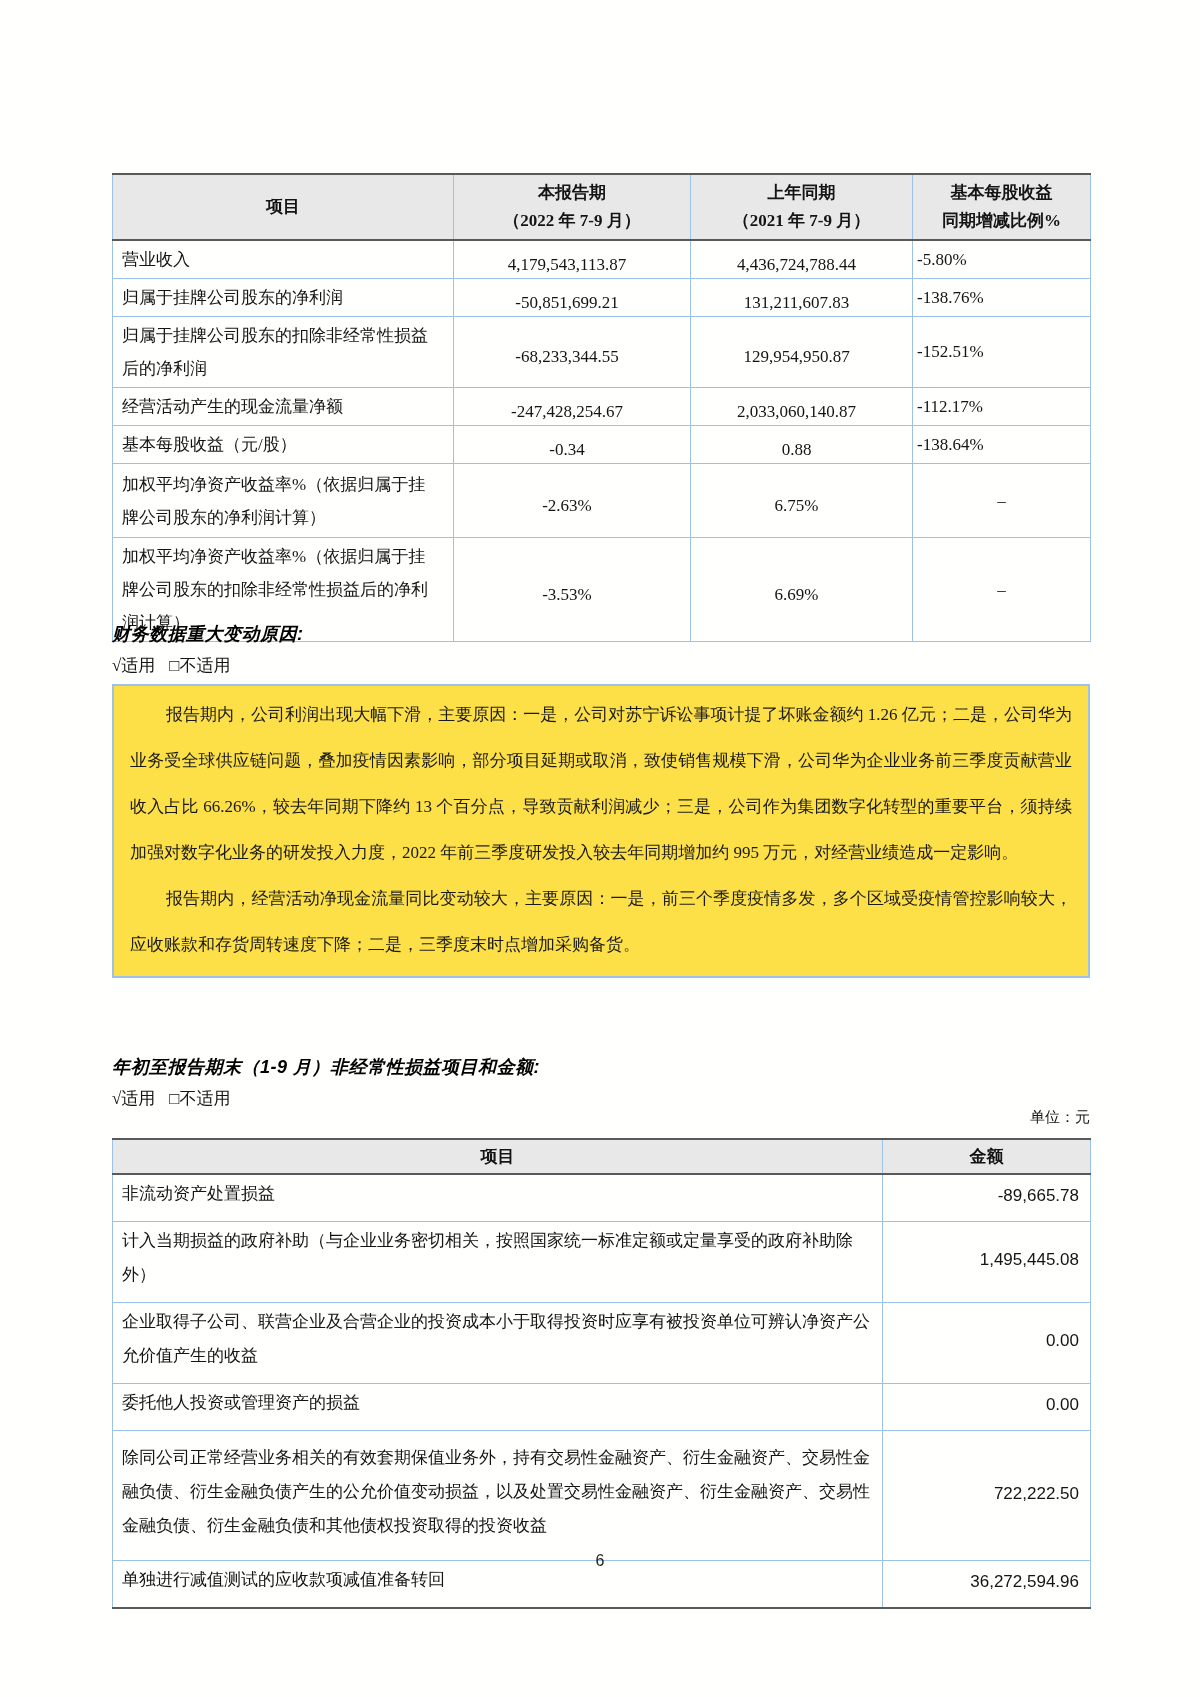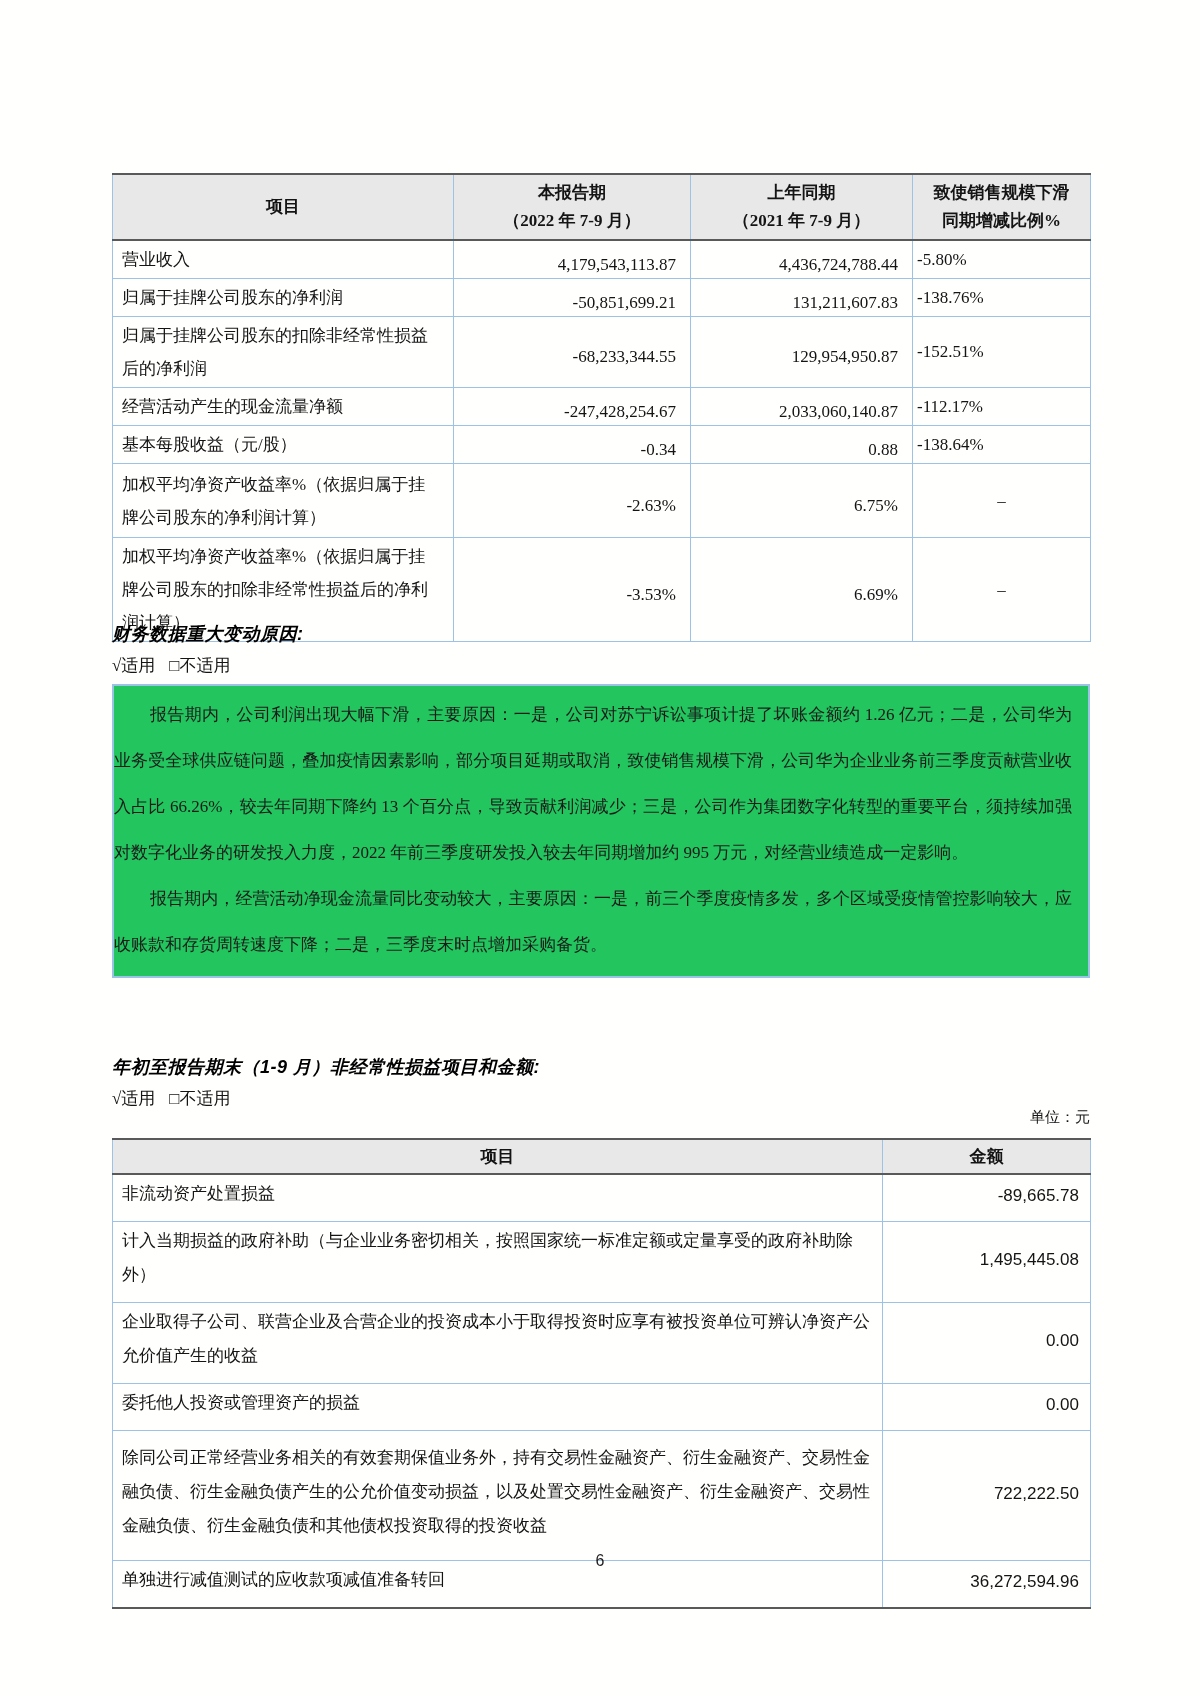--- a/index.html
+++ b/index.html
@@ -16,21 +16,21 @@
   td,th { vertical-align:middle; }
 
   .t1 { border-top:2px solid #595959; }
   .t1 th, .t1 td { border:1px solid #9cc2e5; font-size:17px; }
   .t1 thead th {
     background:#e8e8e8; font-weight:bold; text-align:center;
     border-bottom:2px solid #595959; padding:4px 2px; line-height:28px;
   }
   .hdr-sub { display:block; font-weight:bold; }
   .t1 .item { text-align:left; padding:2px 18px 2px 9px; line-height:33px; }
-  .t1 .num  { text-align:right; padding:12px 14px 2px 4px; }
+  .t1 .num  { text-align:center; padding:12px 14px 2px 4px; }
   .t1 .pct  { text-align:left; padding:2px 11px 2px 4px; }
   .t1 .dash { text-align:center; padding:2px 4px; }
 
   .t2 { border-top:2px solid #595959; border-bottom:2px solid #595959; }
   .t2 th, .t2 td { border:1px solid #9cc2e5; }
   .t2 thead th {
     background:#e8e8e8; font-family:"Liberation Sans","DejaVu Sans",sans-serif;
     font-weight:bold; font-size:17px; text-align:center;
     border-bottom:2px solid #595959; padding:5px 2px;
   }
@@ -46,21 +46,21 @@
   .rh78{height:78px} .rh130{height:130px}
 
   
   .sec-h {
     font-family:"Liberation Sans","DejaVu Sans",sans-serif;
     font-weight:bold; font-size:18px; color:#000; letter-spacing:0.5px;font-style:italic;
   }
   .applicability { font-size:17px; }
   .applicability span { margin-right:14px; }
 
-  .reason-box { border:2px solid #9cc2e5; background:#22c55e; padding:6px 16px 8px 0; }
+  .reason-box { border:2px solid #9cc2e5; background:#fde047; padding:6px 16px 8px 16px; }
   .reason-box p {
     font-size:17px; line-height:46px; text-align:justify;
     text-indent:36px; color:#1a1a1a;
   }
 
   .unit-line { text-align:right; font-size:15px;font-family:Liberation Serif, serif; }
 
   .page-num {
     position:absolute; top:1552px; left:0; width:100%; text-align:center;
     font-family:"Liberation Sans","DejaVu Sans",sans-serif; font-size:16px; color:#222;
@@ -84,21 +84,21 @@
           <th><span>项目</span></th>
           <th>
             <span>本报告期</span>
             <span class="hdr-sub">（2022 年 7-9 月）</span>
           </th>
           <th>
             <span>上年同期</span>
             <span class="hdr-sub">（2021 年 7-9 月）</span>
           </th>
           <th>
-            <span>致使销售规模下滑</span>
+            <span>基本每股收益</span>
             <span class="hdr-sub">同期增减比例%</span>
           </th>
         </tr>
       </thead>
       <tbody>
         <tr class="rh36">
           <td class="item">营业收入</td>
           <td class="num">4,179,543,113.87</td>
           <td class="num">4,436,724,788.44</td>
           <td class="pct">-5.80%</td>

